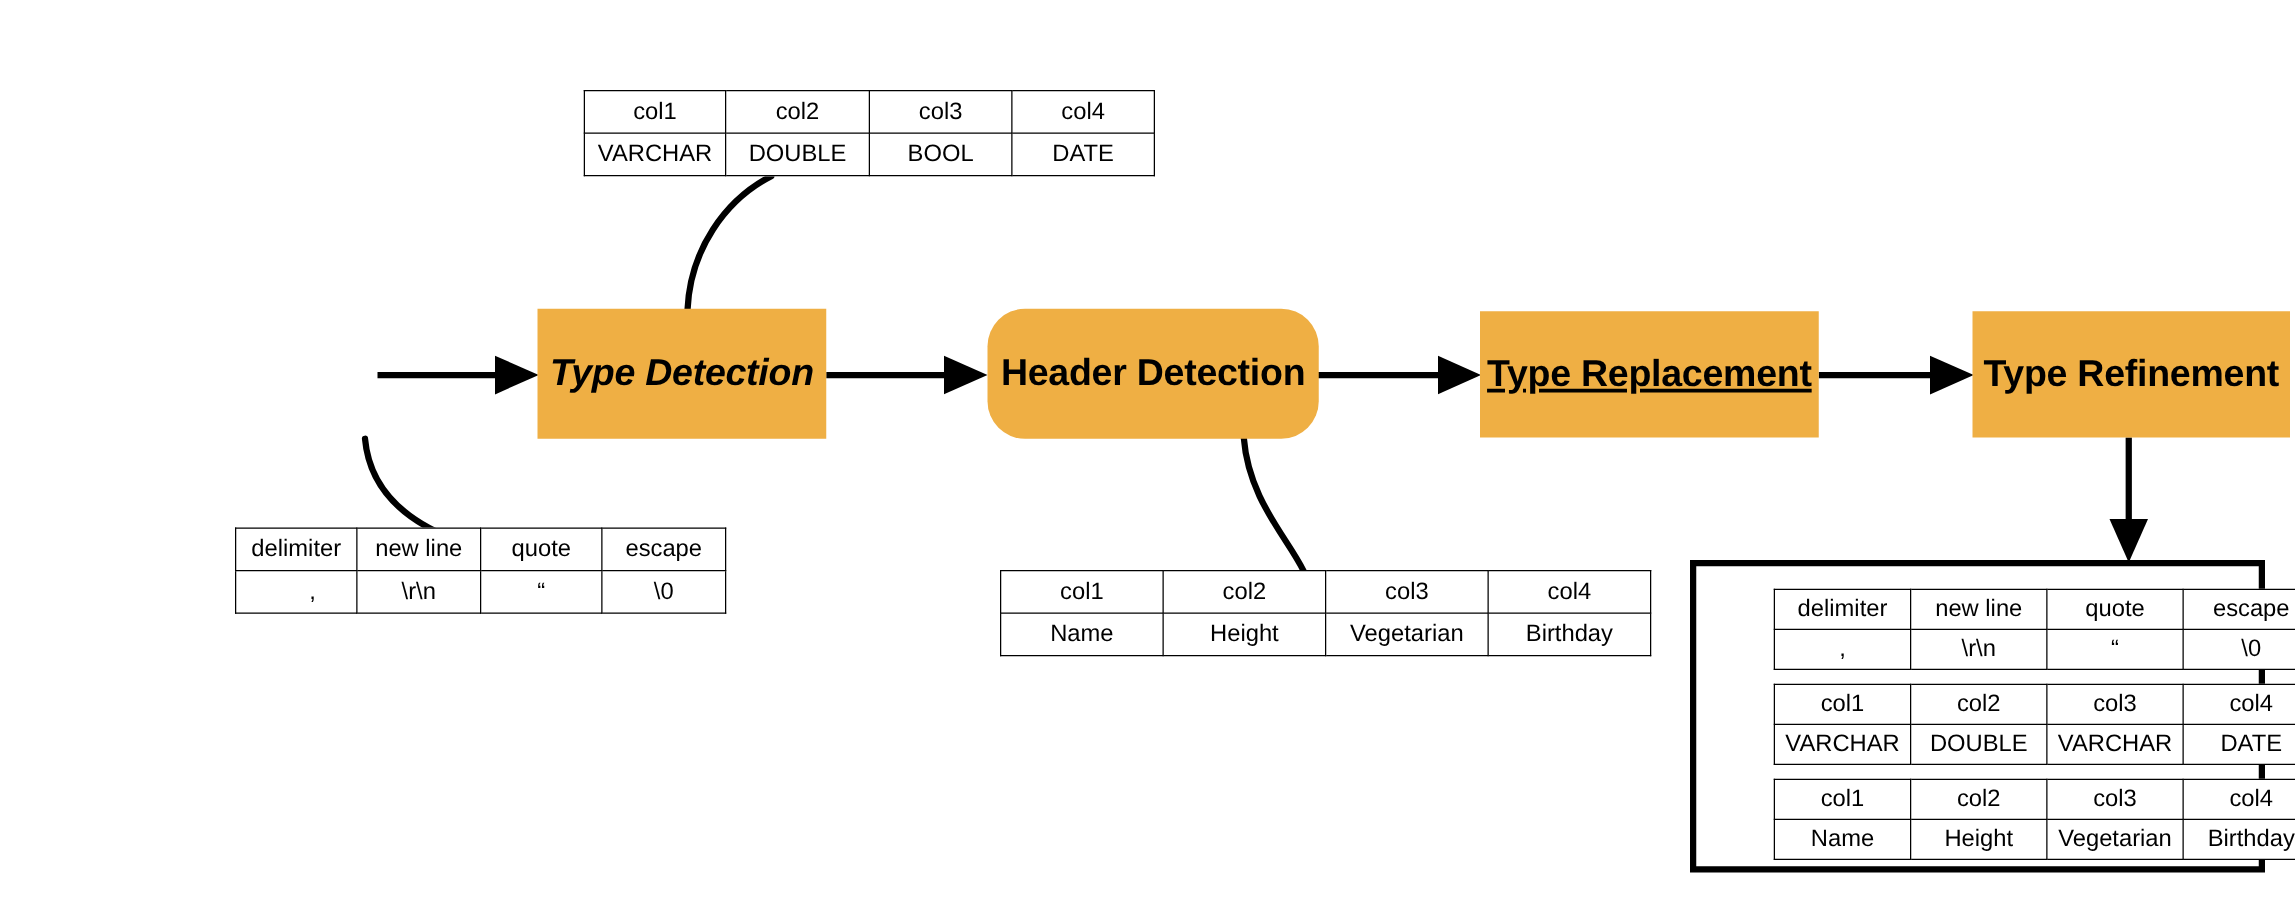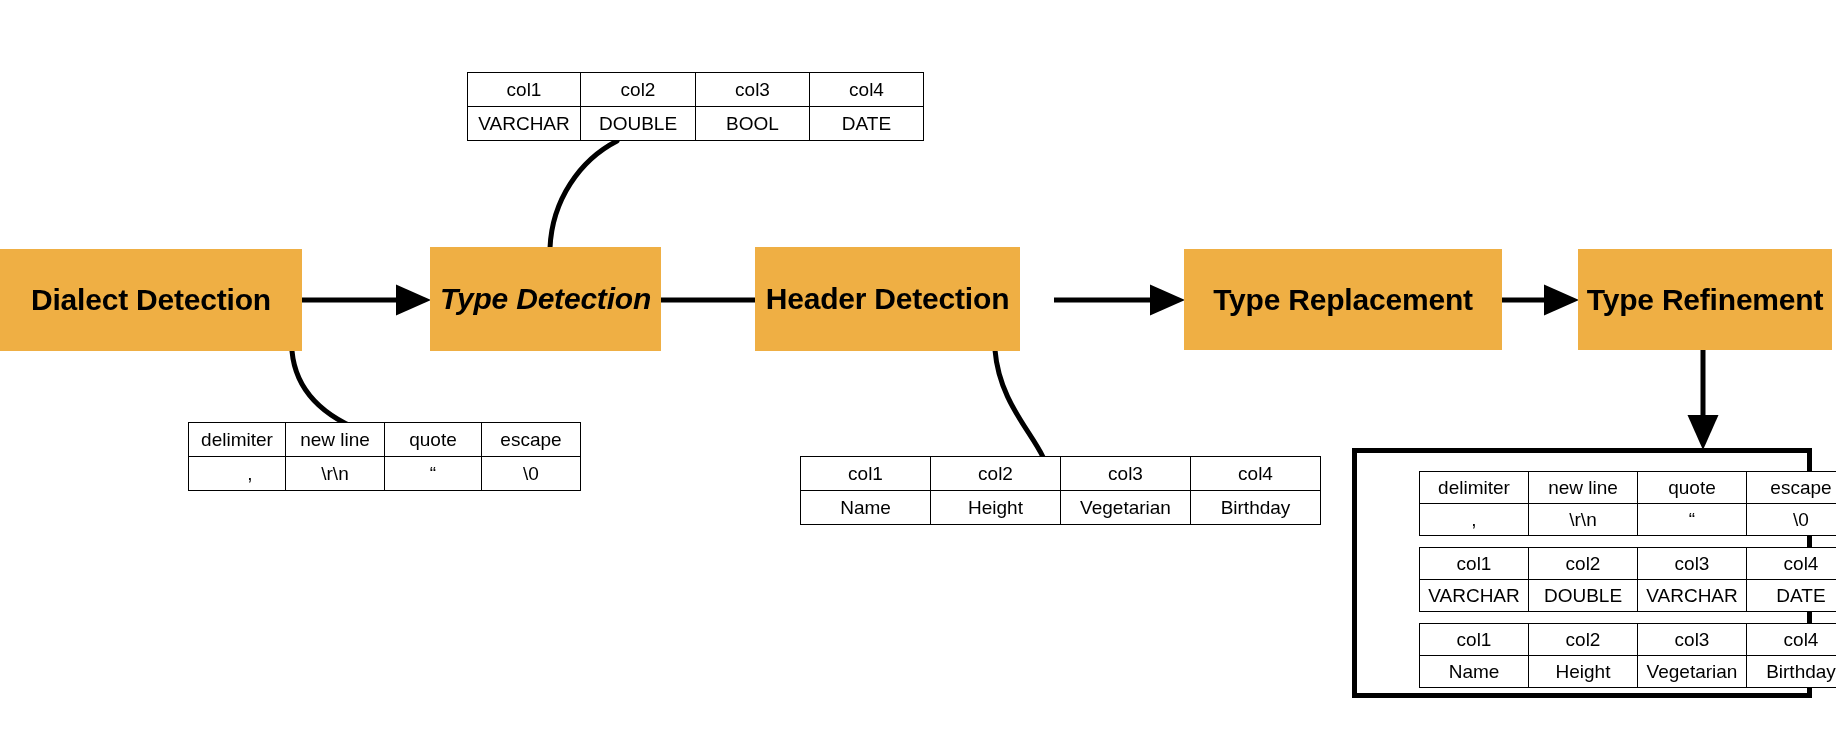--- a/index.html
+++ b/index.html
@@ -112,33 +112,30 @@
 
     <path d="M 550 248 C 552 200 580 160 617 141" stroke="#000000" stroke-width="5" fill="none" stroke-linecap="round"></path>
 
     <path d="M 292 351 C 296 395 330 420 370 434" stroke="#000000" stroke-width="5" fill="none" stroke-linecap="round"></path>
 
     <path d="M 995 350 C 999 400 1030 430 1043 457" stroke="#000000" stroke-width="5" fill="none" stroke-linecap="round"></path>
 
     <line x1="1703" y1="350" x2="1703" y2="443" stroke="#000000" stroke-width="5" marker-end="url(#arrowhead)"></line>
   </svg>
 
-  <div class="stage" style="left:0px; top:249px; width:302px; height:102px;">
-    <span class="stage-label">Dialect Detection</span>
-  </div>
 
   <div class="stage" style="left:430px; top:247px; width:231px; height:104px;font-style:italic;">
     <span class="stage-label">Type Detection</span>
   </div>
 
-  <div class="stage" style="left:755px; top:247px; width:265px; height:104px;">
+  <div class="stage" style="left:790px; top:247px; width:265px; height:104px;border-radius:30px;">
     <span class="stage-label">Header Detection</span>
   </div>
 
-  <div class="stage" style="left:1184px; top:249px; width:318px; height:101px;">
+  <div class="stage" style="left:1184px; top:249px; width:271px; height:101px;text-decoration:underline;">
     <span class="stage-label">Type Replacement</span>
   </div>
 
   <div class="stage" style="left:1578px; top:249px; width:254px; height:101px;">
     <span class="stage-label">Type Refinement</span>
   </div>
 
   <table class="mini-table" style="left:467px; top:72px; width:420px;">
     <tbody>
         <tr>

